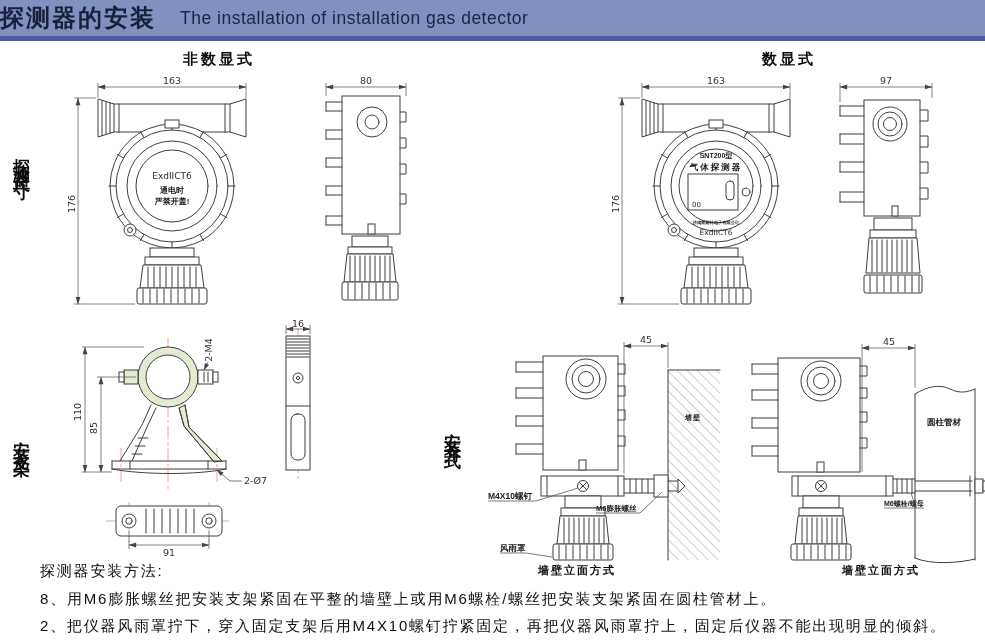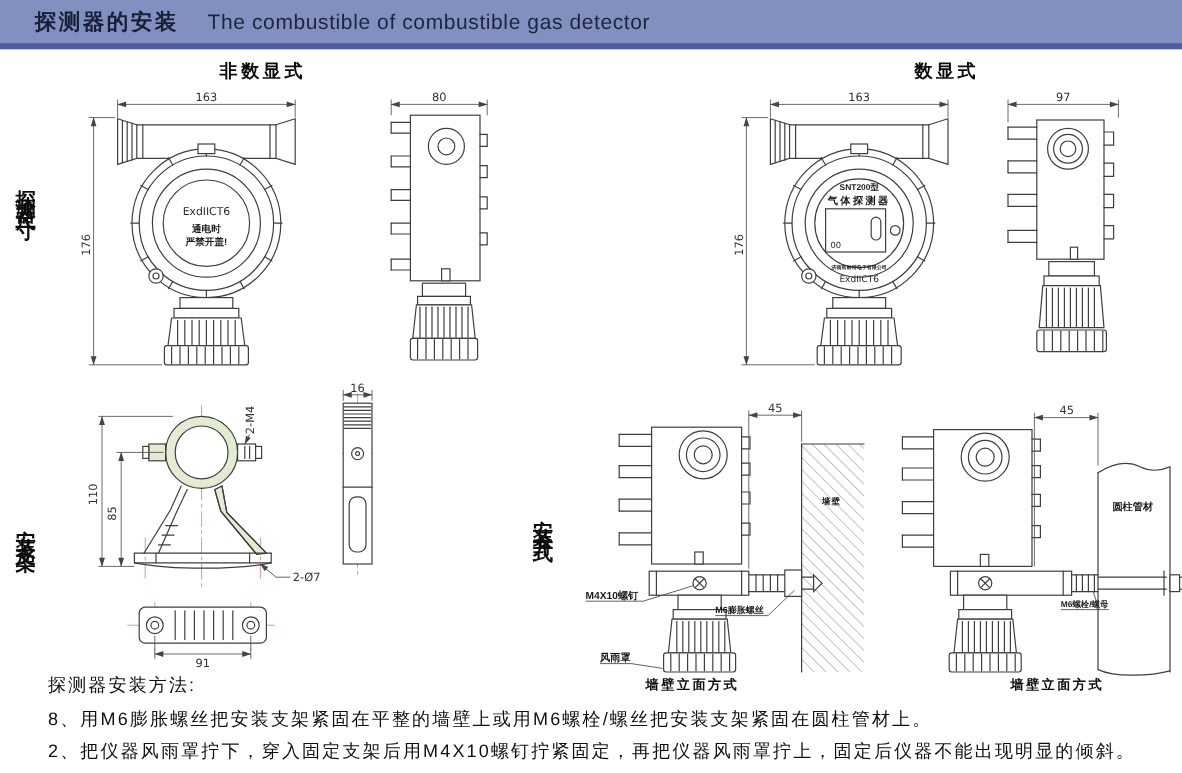--- a/index.html
+++ b/index.html
@@ -1,19 +1,19 @@
 <!DOCTYPE html>
 <html><head>
 <meta charset="utf-8">
 <style>
   *{margin:0;padding:0;box-sizing:border-box}
   html,body{width:985px;height:644px}
   body{position:relative;background:#fff;font-family:"Liberation Sans","DejaVu Sans",sans-serif;overflow:hidden}
   .header{position:absolute;left:0;top:0;width:985px;height:41px;background:#8290bf;border-bottom:5px solid #4f5d9e;display:flex;align-items:center}
-  .title-zh{font-size:18px;font-weight:700;color:#181f38;margin-left:29px;letter-spacing:2px;white-space:nowrap}
+  .title-zh{font-size:24px;font-weight:700;color:#181f38;margin-left:0;letter-spacing:2px;white-space:nowrap}
   .title-en{font-size:17.5px;font-weight:400;color:#1d2440;margin-left:24px;letter-spacing:.5px;white-space:nowrap}
   .vlabel{position:absolute;writing-mode:vertical-rl;text-orientation:upright;font-weight:700;font-size:17px;color:#0d0d0d;letter-spacing:6px;white-space:nowrap}
   .subtitle{position:absolute;font-weight:700;font-size:15px;color:#0d0d0d;letter-spacing:3px;white-space:nowrap}
   .caption{position:absolute;font-weight:700;font-size:11px;color:#0d0d0d;letter-spacing:2px;white-space:nowrap}
   .instr{position:absolute;font-weight:400;font-size:15px;color:#101010;letter-spacing:1.8px;white-space:nowrap}
   svg{position:absolute;overflow:visible}
   .ln{stroke:#3f3f3f;fill:none;stroke-width:1;stroke-linecap:round}
   .fw{stroke:#3f3f3f;fill:#fff;stroke-width:1}
   .fg{stroke:#3f3f3f;fill:#e3ecd3;stroke-width:1}
   .dm{stroke:#5a5a5a;fill:none;stroke-width:.75}
@@ -21,21 +21,21 @@
   text.dt{font-size:9.5px;fill:#333;font-family:"DejaVu Sans",sans-serif}
   text.zh{fill:#1a1a1a;font-weight:700}
   text.fc{fill:#2a2a2a;font-family:"DejaVu Sans",sans-serif}
   .ldr{stroke:#444;fill:none;stroke-width:.7}
 </style>
 </head>
 <body>
 
 <div class="header">
   <span class="title-zh">探测器的安装</span>
-  <span class="title-en">The combustible of combustible gas detector</span>
+  <span class="title-en">The installation of installation gas detector</span>
 </div>
 
 <div class="vlabel" style="left:10px;top:145px">探测器尺寸</div>
 <div class="vlabel" style="left:10px;top:428px">安装支架</div>
 <div class="vlabel" style="left:441px;top:420px">安装方式</div>
 
 <div class="subtitle" style="left:183px;top:50px">非数显式</div>
 <div class="subtitle" style="left:762px;top:50px">数显式</div>
 
 <svg style="left:62px;top:76px" width="200" height="232" viewBox="0 0 200 232">

